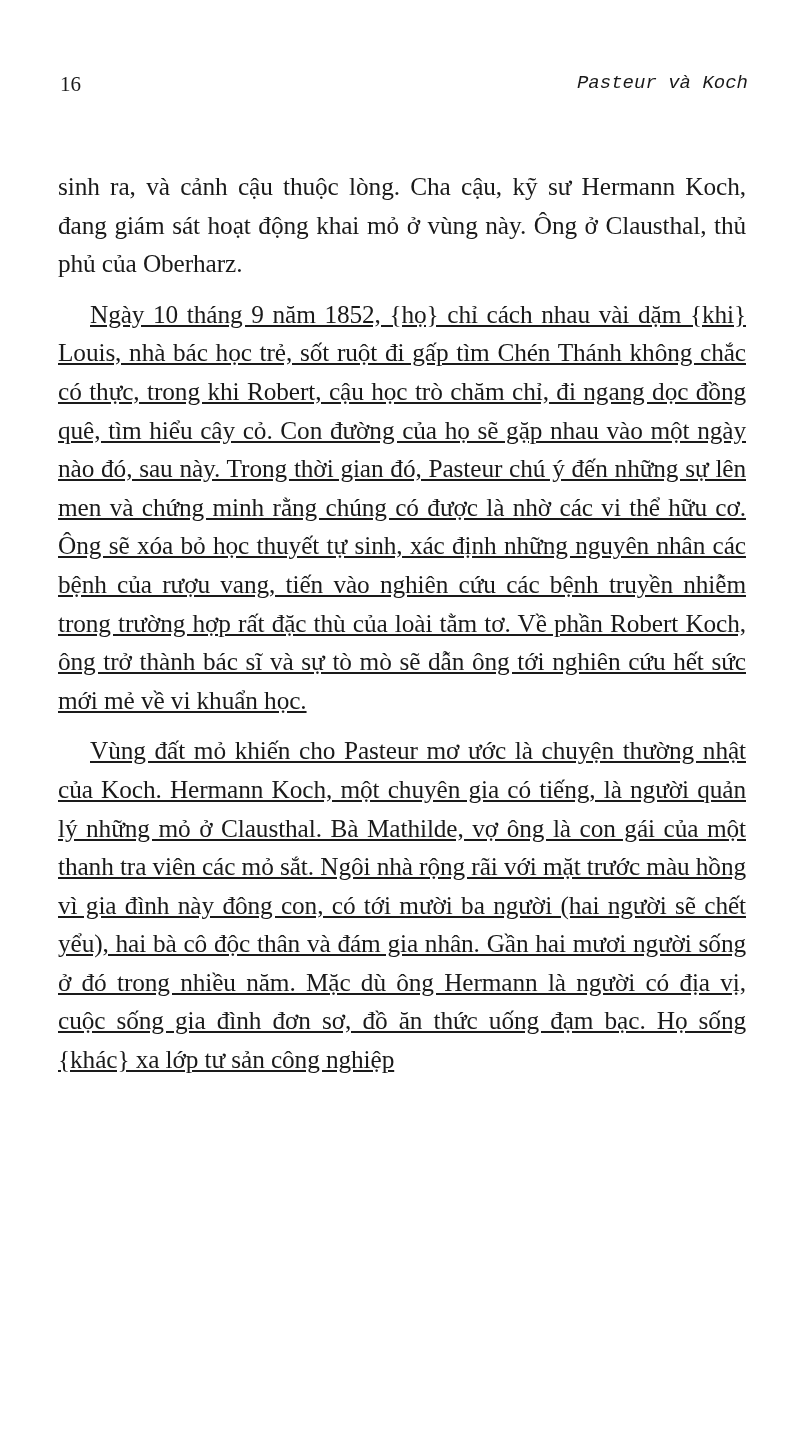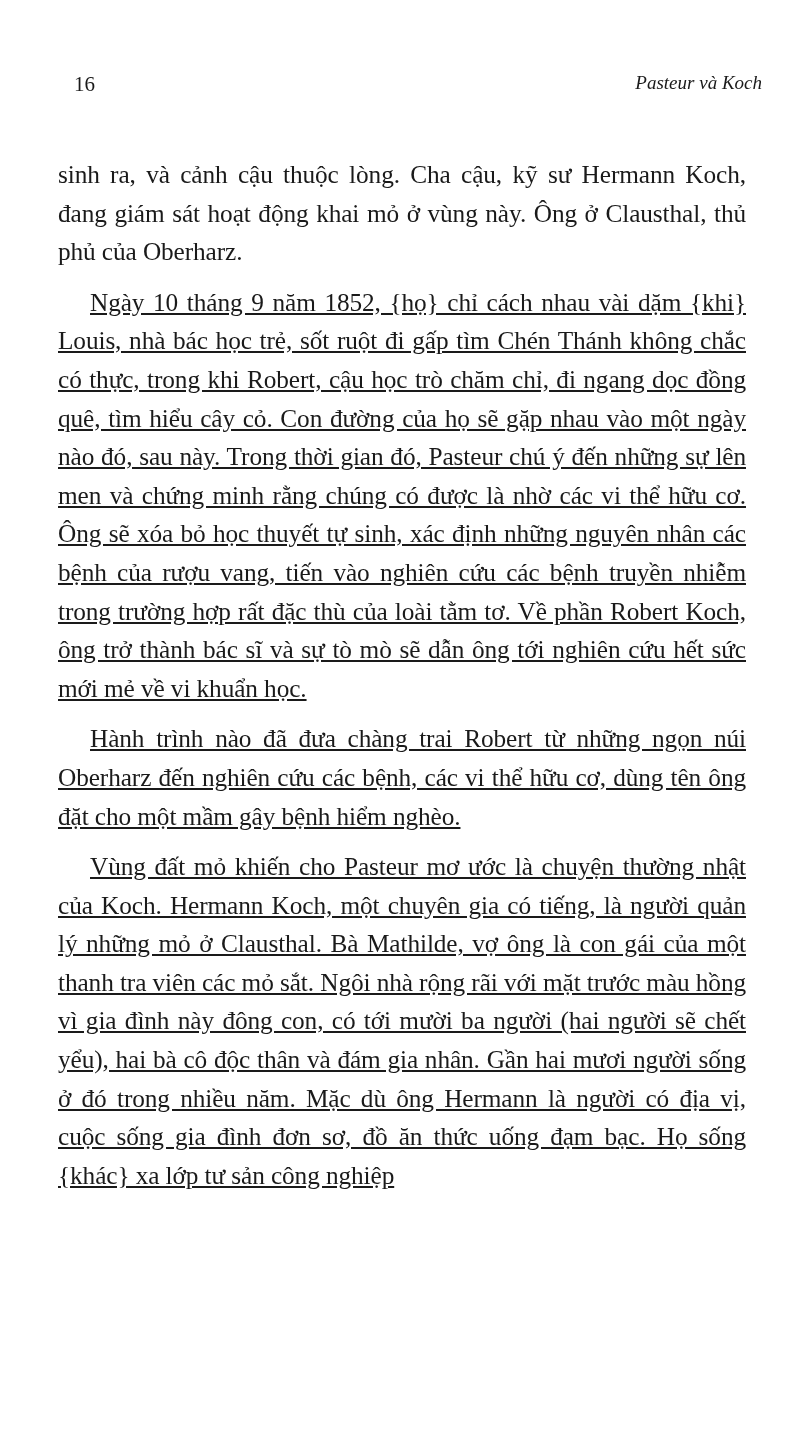--- a/index.html
+++ b/index.html
@@ -17,48 +17,48 @@
   }
   .page {
     position: absolute;
     left: 58px;
     top: 0;
     width: 688px;
   }
   .running-header {
     position: absolute;
     top: 72px;
-    left: 16px;
+    left: 2px;
     width: 688px;
     height: 30px;
     font-size: 19px;
   }
   .page-number {
     position: absolute;
     left: 0;
     top: 0;
     font-family: "Liberation Serif", serif;
     font-size: 21px;
   }
   .running-title {
     position: absolute;
     right: 0;
     top: 0;
-    font-family: Liberation Serif, serif;
+    font-family: Liberation Mono, monospace;
     font-style: italic;
     font-size: 19px;
   }
   .body-text {
     position: absolute;
     top: 155px;
     left: 0;
     width: 688px;
   }
   .para {
-    margin: 0 0 12px 0;
+    margin: 12px 0 12px 0;
     font-family: "Liberation Serif", serif;
     font-size: 25.3px;
     line-height: 38.6px;
     text-align: justify;
     text-align-last: left;
     letter-spacing: -0.1px;
   }
   .para.indent {
     text-indent: 32px;
     text-decoration: underline;
@@ -72,16 +72,15 @@
 
 <div class="page">
   <div class="running-header">
     <span class="page-number">16</span>
     <span class="running-title">Pasteur và Koch</span>
   </div>
 
   <div class="body-text">
     <p class="para continued">sinh ra, và cảnh cậu thuộc lòng. Cha cậu, kỹ sư Hermann Koch, đang giám sát hoạt động khai mỏ ở vùng này. Ông ở Clausthal, thủ phủ của Oberharz.</p>
     <p class="para indent">Ngày 10 tháng 9 năm 1852, {họ} chỉ cách nhau vài dặm {khi} Louis, nhà bác học trẻ, sốt ruột đi gấp tìm Chén Thánh không chắc có thực, trong khi Robert, cậu học trò chăm chỉ, đi ngang dọc đồng quê, tìm hiểu cây cỏ. Con đường của họ sẽ gặp nhau vào một ngày nào đó, sau này. Trong thời gian đó, Pasteur chú ý đến những sự lên men và chứng minh rằng chúng có được là nhờ các vi thể hữu cơ. Ông sẽ xóa bỏ học thuyết tự sinh, xác định những nguyên nhân các bệnh của rượu vang, tiến vào nghiên cứu các bệnh truyền nhiễm trong trường hợp rất đặc thù của loài tằm tơ. Về phần Robert Koch, ông trở thành bác sĩ và sự tò mò sẽ dẫn ông tới nghiên cứu hết sức mới mẻ về vi khuẩn học.</p>
-    <p class="para indent">Hành trình nào đã đưa chàng trai Robert từ những ngọn núi Oberharz đến nghiên cứu các bệnh, các vi thể hữu cơ, dùng tên ông đặt cho một mầm gây bệnh hiểm nghèo.</p>
     <p class="para indent">Vùng đất mỏ khiến cho Pasteur mơ ước là chuyện thường nhật của Koch. Hermann Koch, một chuyên gia có tiếng, là người quản lý những mỏ ở Clausthal. Bà Mathilde, vợ ông là con gái của một thanh tra viên các mỏ sắt. Ngôi nhà rộng rãi với mặt trước màu hồng vì gia đình này đông con, có tới mười ba người (hai người sẽ chết yểu), hai bà cô độc thân và đám gia nhân. Gần hai mươi người sống ở đó trong nhiều năm. Mặc dù ông Hermann là người có địa vị, cuộc sống gia đình đơn sơ, đồ ăn thức uống đạm bạc. Họ sống {khác} xa lớp tư sản công nghiệp</p>
   </div>
 </div>
 
 </body></html>

